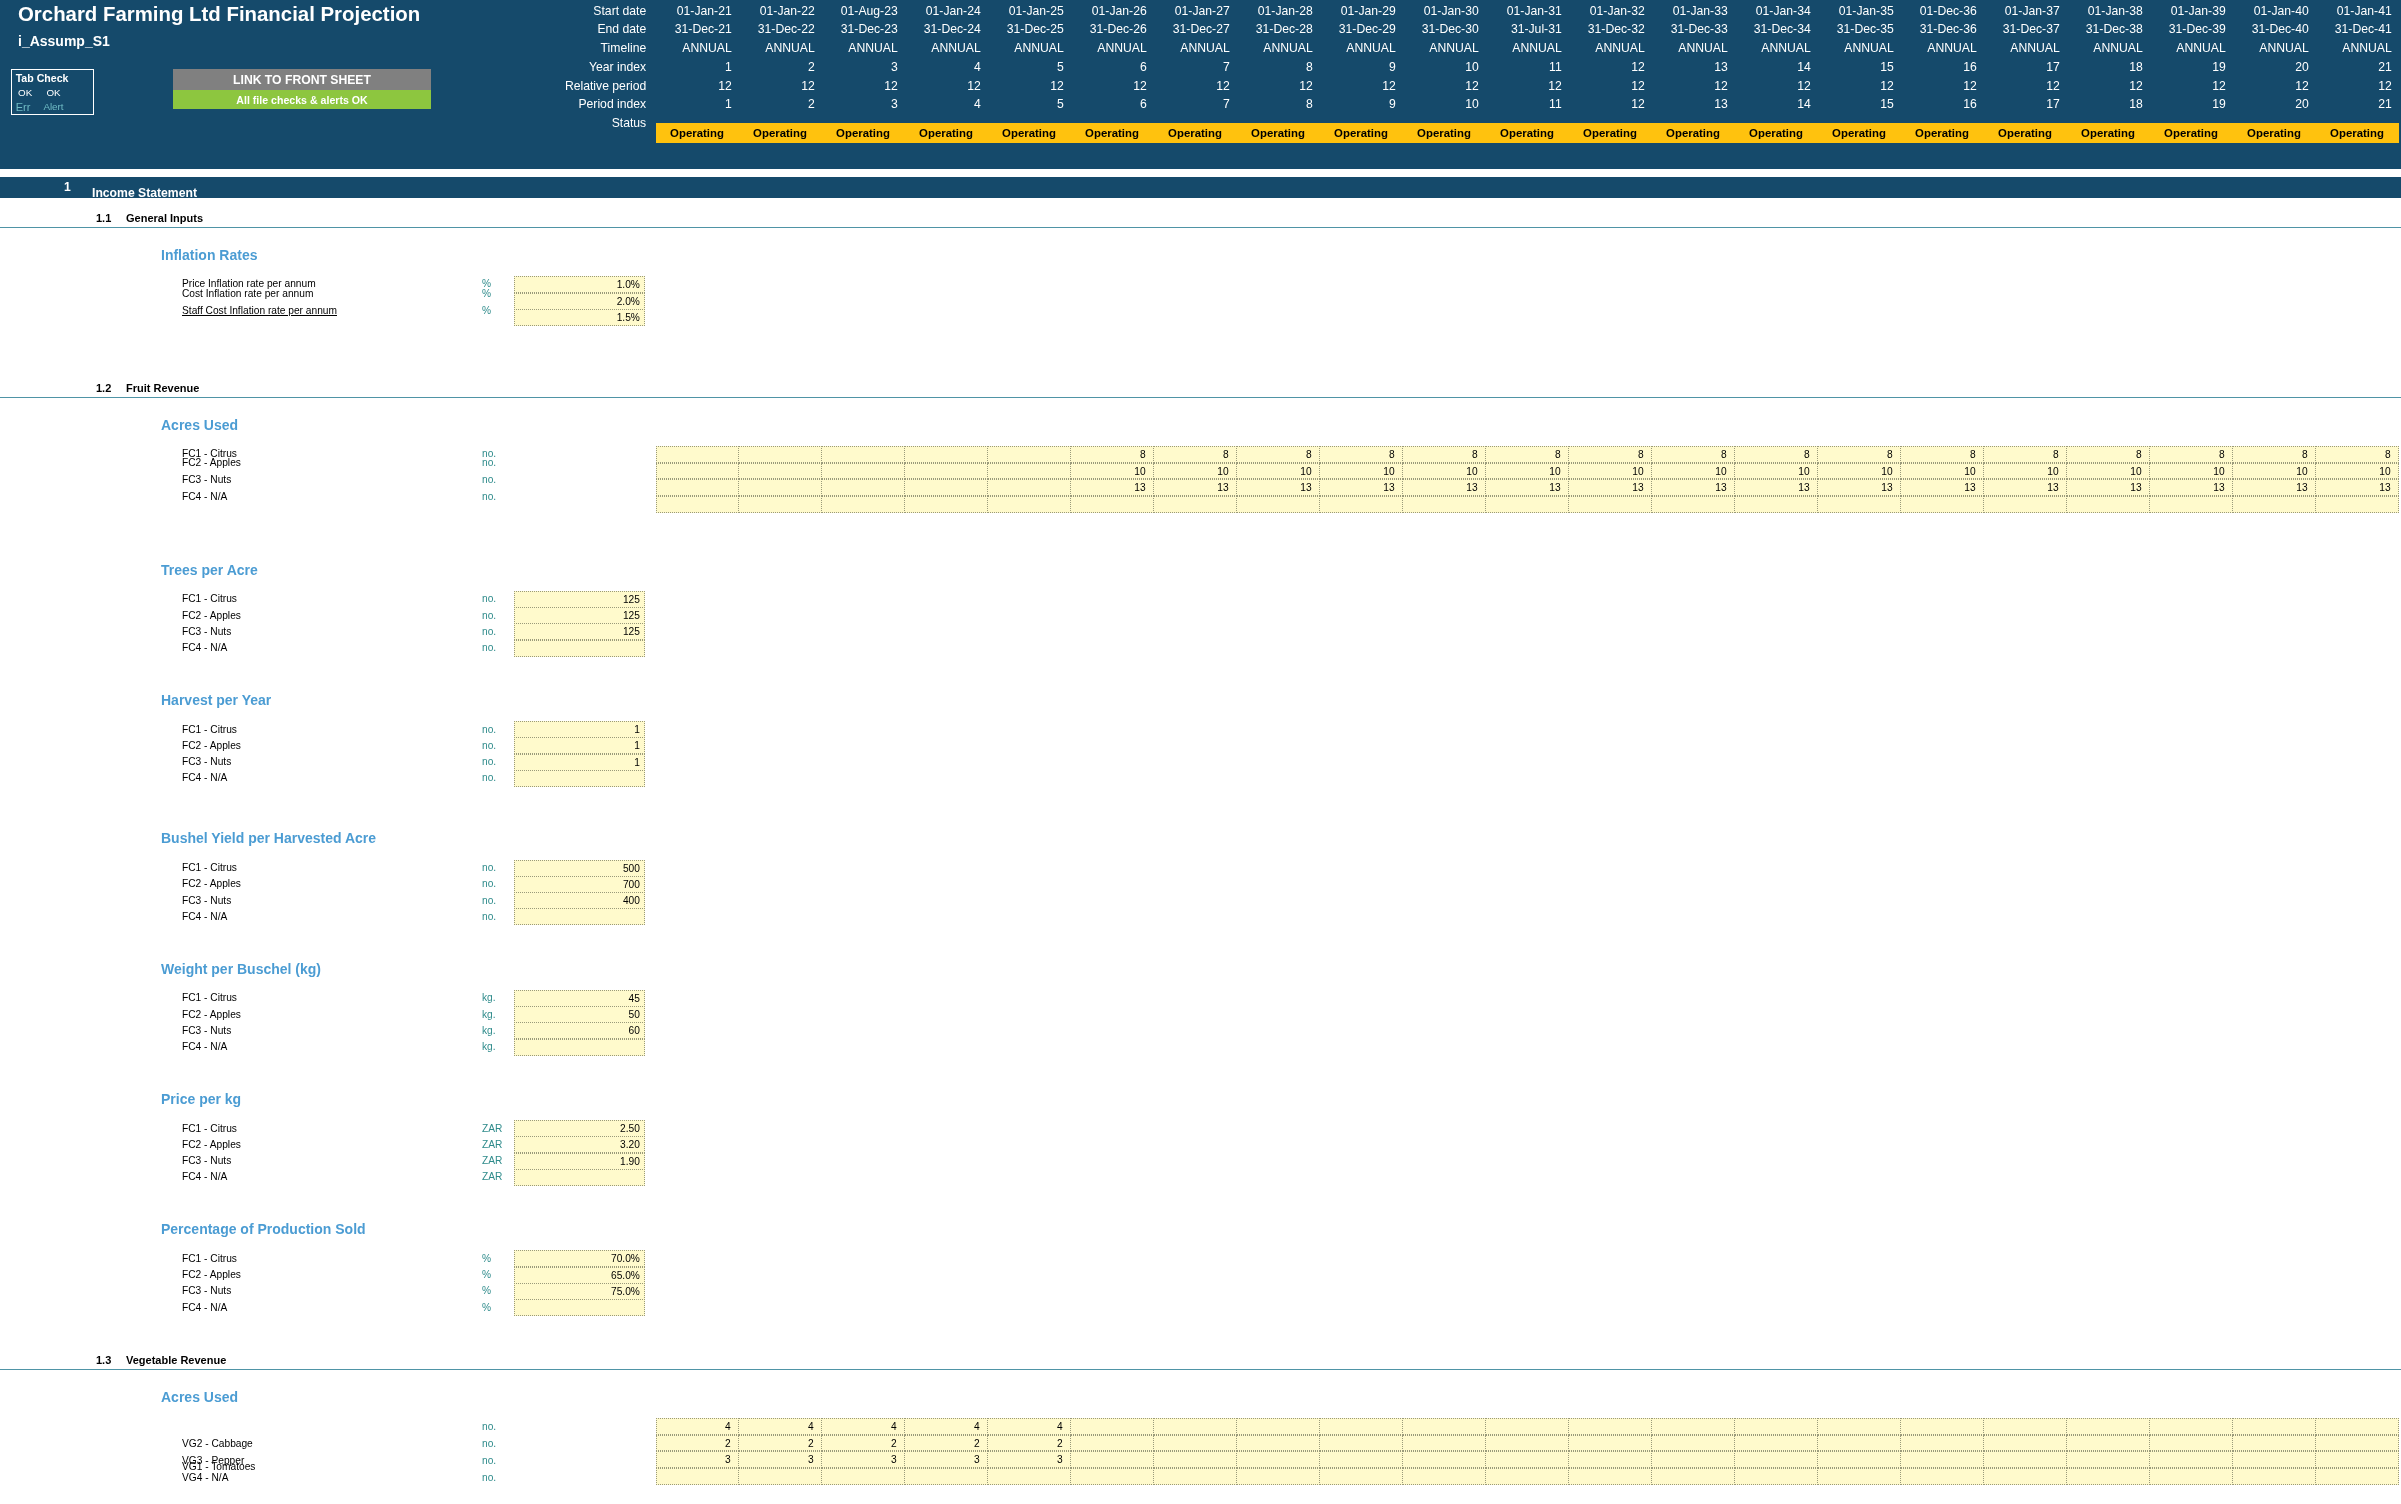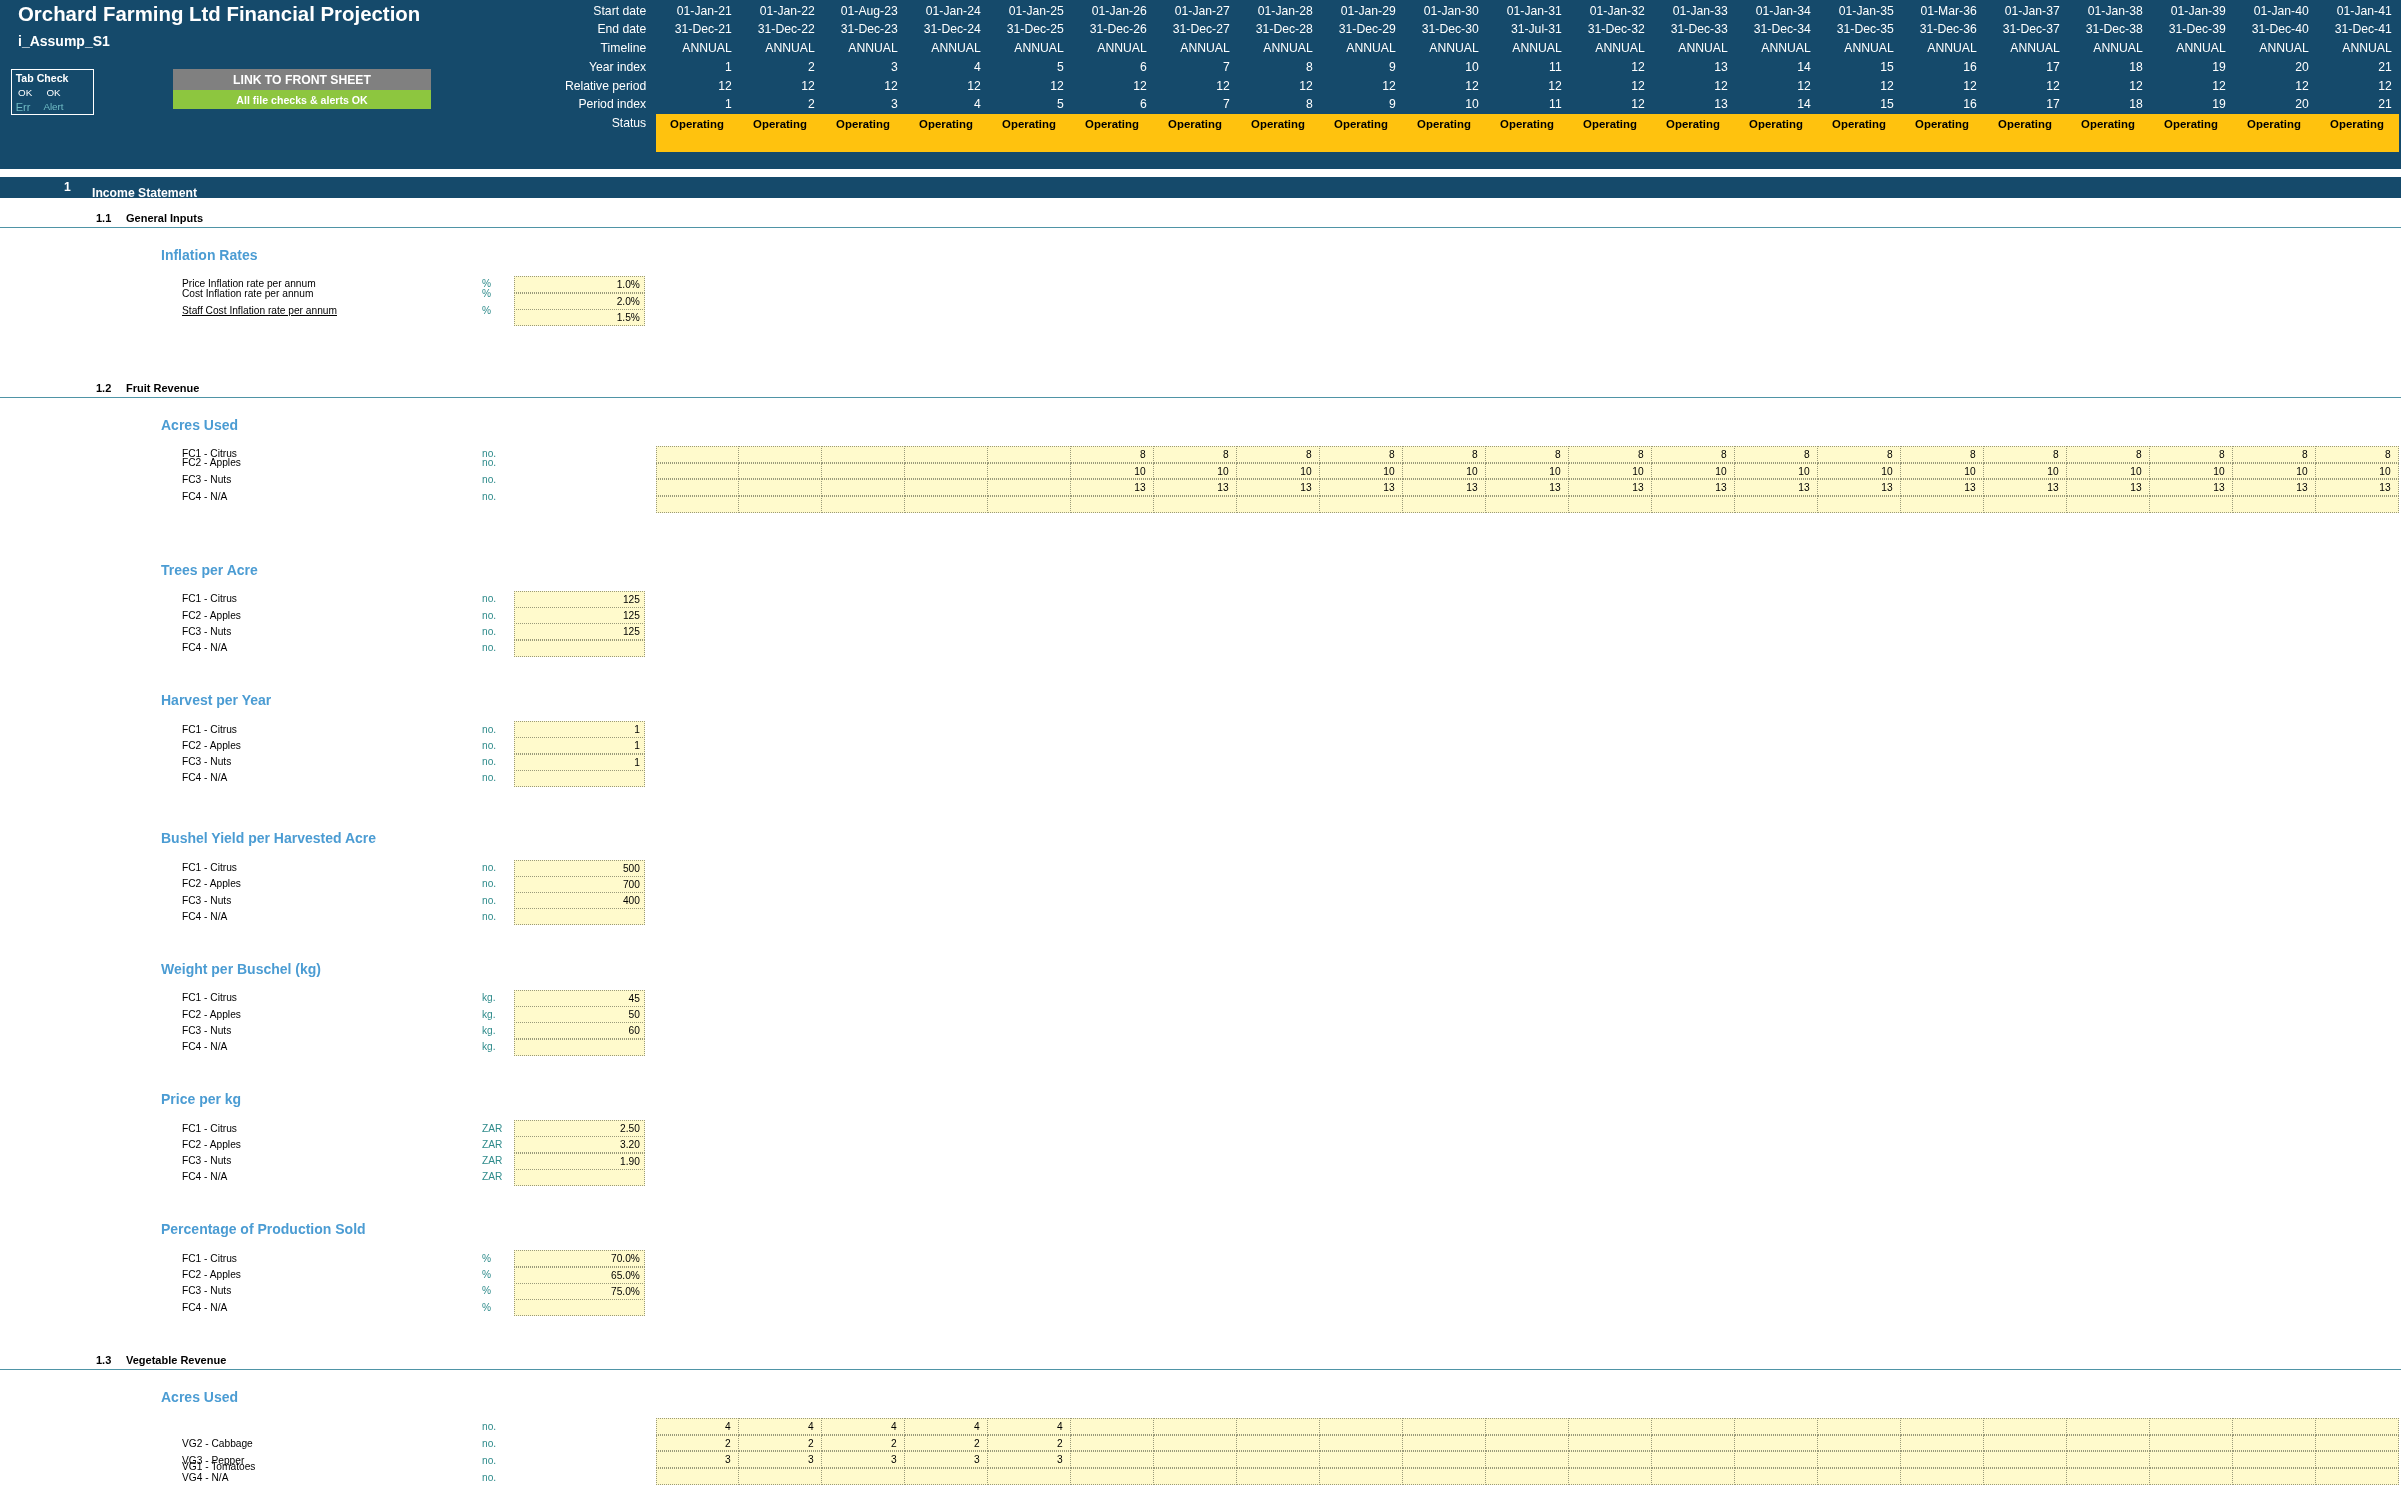--- a/index.html
+++ b/index.html
@@ -64,21 +64,21 @@
   .hdr-labels { position: absolute; top: 0; left: 0; width: 656px; }
   .hdr-label {
     position: absolute; right: 9.8px;
     color: #ffffff; font-size: 12.2px; text-align: right;
     white-space: nowrap; height: 19px; line-height: 19px;
   }
   .hdr-cols {
     position: absolute; top: 0; left: 656px;
     width: 1746px; height: 169px;
   }
-  .hdr-row { position: absolute; left: 0; width: 1746px; height: 19px; display: flex; }
+  .hdr-row { position: absolute; left: 0; width: 1746px; height: 19px; display: flex; align-items: center; }
   .hdr-cell {
     width: 83px; flex: 0 0 83px;
     color: #ffffff; font-size: 12.2px;
     text-align: right; padding-right: 7.3px;
     line-height: 19px; white-space: nowrap;
   }
   .hdr-row.status { height: 38px; }
   .hdr-row.status .hdr-cell {
     background: #FFC20E; color: #000000;
     font-size: 11.4px; font-weight: bold;
@@ -196,21 +196,21 @@
         <div class="hdr-cell">01-Jan-26</div>
         <div class="hdr-cell">01-Jan-27</div>
         <div class="hdr-cell">01-Jan-28</div>
         <div class="hdr-cell">01-Jan-29</div>
         <div class="hdr-cell">01-Jan-30</div>
         <div class="hdr-cell">01-Jan-31</div>
         <div class="hdr-cell">01-Jan-32</div>
         <div class="hdr-cell">01-Jan-33</div>
         <div class="hdr-cell">01-Jan-34</div>
         <div class="hdr-cell">01-Jan-35</div>
-        <div class="hdr-cell">01-Mar-36</div>
+        <div class="hdr-cell">01-Dec-36</div>
         <div class="hdr-cell">01-Jan-37</div>
         <div class="hdr-cell">01-Jan-38</div>
         <div class="hdr-cell">01-Jan-39</div>
         <div class="hdr-cell">01-Jan-40</div>
         <div class="hdr-cell">01-Jan-41</div>
       </div>
       <div class="hdr-row" style="top: 20.4px;">
         <div class="hdr-cell">31-Dec-21</div>
         <div class="hdr-cell">31-Dec-22</div>
         <div class="hdr-cell">31-Dec-23</div>

